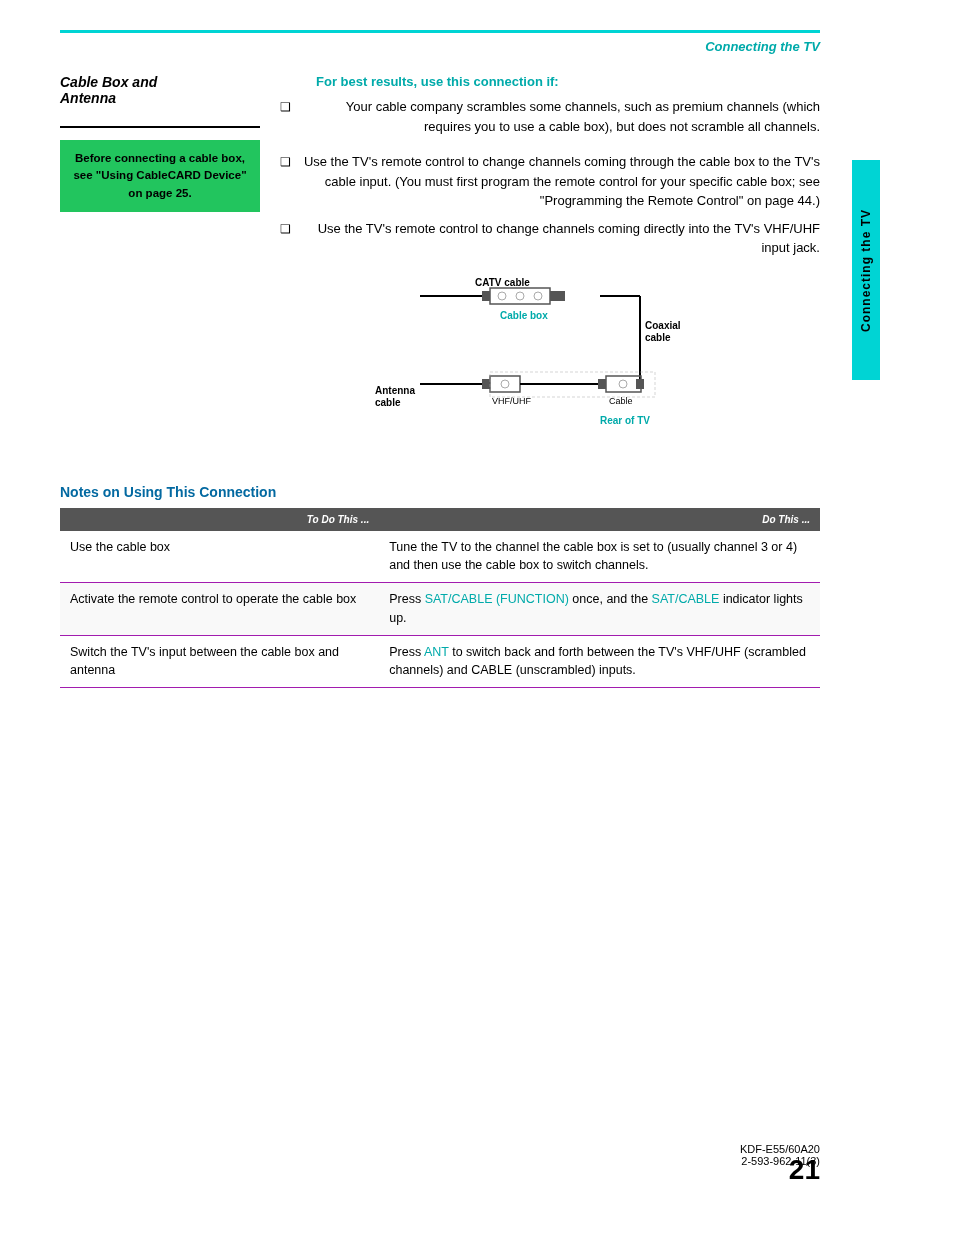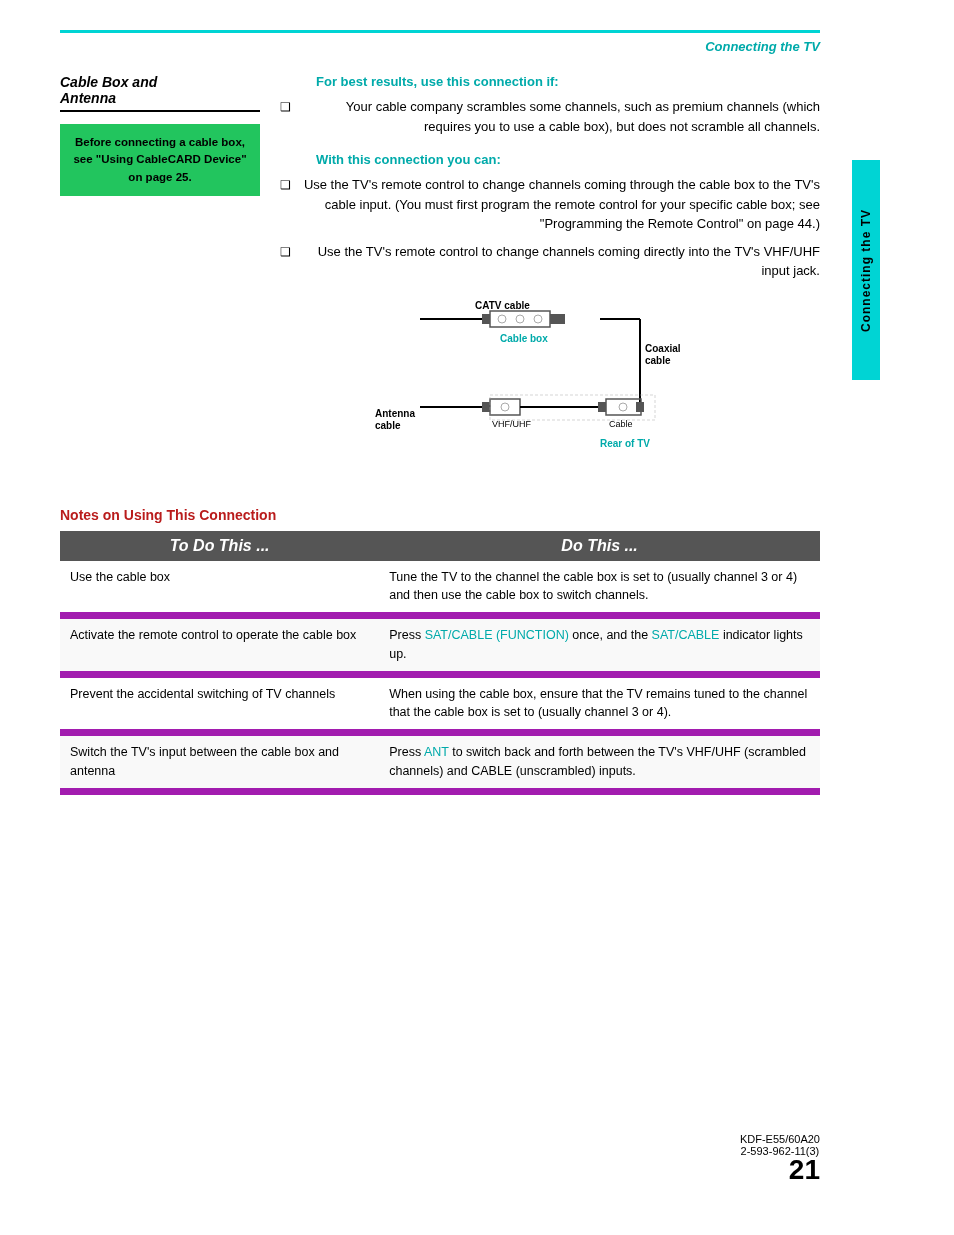--- a/index.html
+++ b/index.html
@@ -63,21 +63,21 @@
     
     .left-col {
       width: 200px;
       flex-shrink: 0;
     }
     .section-title {
       font-weight: bold;
       font-style: italic;
       font-size: 14px;
       border-bottom: 2px solid #000;
-      padding-bottom: 4px;
+      padding-bottom: 20px;
       margin-bottom: 12px;
     }
     .note-box {
       background: #22c55e;
       padding: 10px;
       font-size: 11.5px;
       font-weight: bold;
       text-align: center;
       line-height: 1.5;
       margin-top: 10px;
@@ -119,43 +119,43 @@
       position: relative;
     }
     .diagram-svg {
       display: block;
     }
     
     .notes-section {
       margin-top: 10px;
     }
     .notes-title {
-      color: #b91c1c;
+      color: #0369a1;
       font-weight: bold;
       font-size: 14px;
       margin-bottom: 8px;
     }
     
     .data-table {
       width: 100%;
       border-collapse: collapse;
       font-size: 12.5px;
     }
     .data-table thead tr {
       background: #555;
       color: #fff;
     }
     .data-table thead th {
       padding: 6px 10px;
-      text-align: center;
+      text-align: right;
       font-style: italic;
-      font-size: 16px;
+      font-size: 10px;
     }
     .data-table tbody tr {
-      border-bottom: 7px solid #a21caf;
+      border-bottom: 1px solid #a21caf;
     }
     .data-table tbody tr:nth-child(even) {
       background: #f9f9f9;
     }
     .data-table tbody td {
       padding: 7px 10px;
       vertical-align: top;
       line-height: 1.5;
     }
     .data-table tbody td:first-child {
@@ -167,24 +167,24 @@
     
     .page-number {
       position: absolute;
       bottom: 49px;
       right: 60px;
       font-size: 28px;
       font-weight: bold;
     }
     .model-info {
       position: absolute;
-      bottom: 78px;
+      bottom: 68px;
       right: 60px;
       font-size: 11px;
-      text-align: center;
+      text-align: right;
     }
   </style>
 </head>
 <body>
 
 <div class="page">
 
   <div class="top-line"></div>
 
   <div class="header-right">Connecting the TV</div>
@@ -200,21 +200,20 @@
       <div class="note-box">Before connecting a cable box, see "Using CableCARD Device" on page 25.</div>
     </div>
 
     <div class="right-col">
 
       <div class="subsection-title">For best results, use this connection if:</div>
       <ul class="bullet-list">
         <li>Your cable company scrambles some channels, such as premium channels (which requires you to use a cable box), but does not scramble all channels.</li>
       </ul>
 
-      <div class="subsection-title">With this connection you can:</div>
       <ul class="bullet-list">
         <li>Use the TV's remote control to change channels coming through the cable box to the TV's cable input. (You must first program the remote control for your specific cable box; see "Programming the Remote Control" on page 44.)</li>
         <li>Use the TV's remote control to change channels coming directly into the TV's VHF/UHF input jack.</li>
       </ul>
 
       <div class="diagram-area">
         <svg class="diagram-svg" width="430" height="180" viewBox="0 0 430 180">
 
           <text x="155" y="12" font-size="10" font-weight="bold">CATV cable</text>
 
@@ -288,24 +287,20 @@
       <tbody>
         <tr>
           <td>Use the cable box</td>
           <td>Tune the TV to the channel the cable box is set to (usually channel 3 or 4) and then use the cable box to switch channels.</td>
         </tr>
         <tr>
           <td>Activate the remote control to operate the cable box</td>
           <td>Press <span class="cyan-text">SAT/CABLE (FUNCTION)</span> once, and the <span class="cyan-text">SAT/CABLE</span> indicator lights up.</td>
         </tr>
         <tr>
-          <td>Prevent the accidental switching of TV channels</td>
-          <td>When using the cable box, ensure that the TV remains tuned to the channel that the cable box is set to (usually channel 3 or 4).</td>
-        </tr>
-        <tr>
           <td>Switch the TV's input between the cable box and antenna</td>
           <td>Press <span class="cyan-text">ANT</span> to switch back and forth between the TV's VHF/UHF (scrambled channels) and CABLE (unscrambled) inputs.</td>
         </tr>
       </tbody>
     </table>
   </div>
 
   <div class="model-info">
     <div>KDF-E55/60A20</div>
     <div>2-593-962-11(3)</div>

